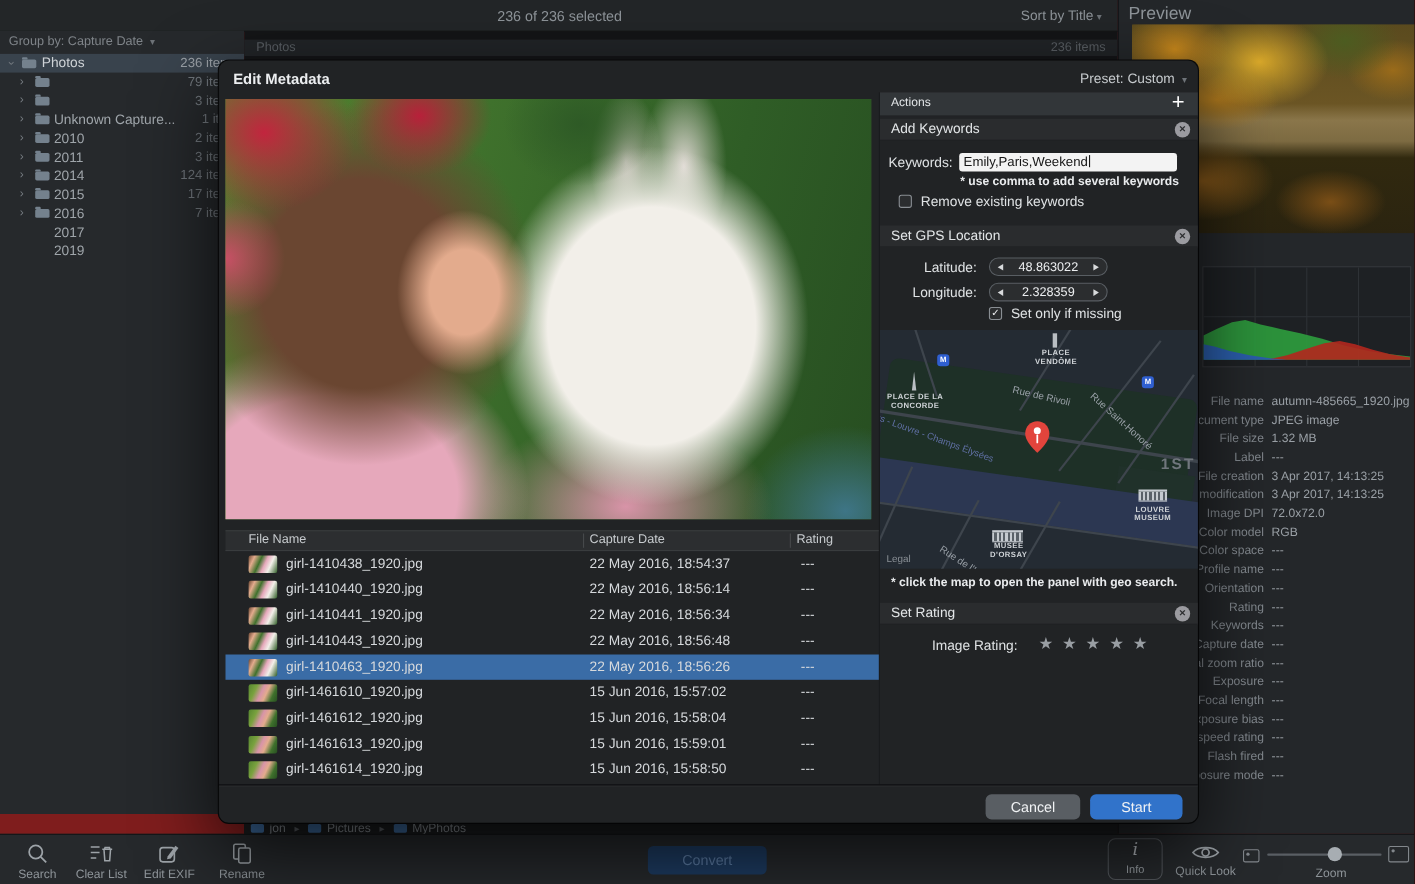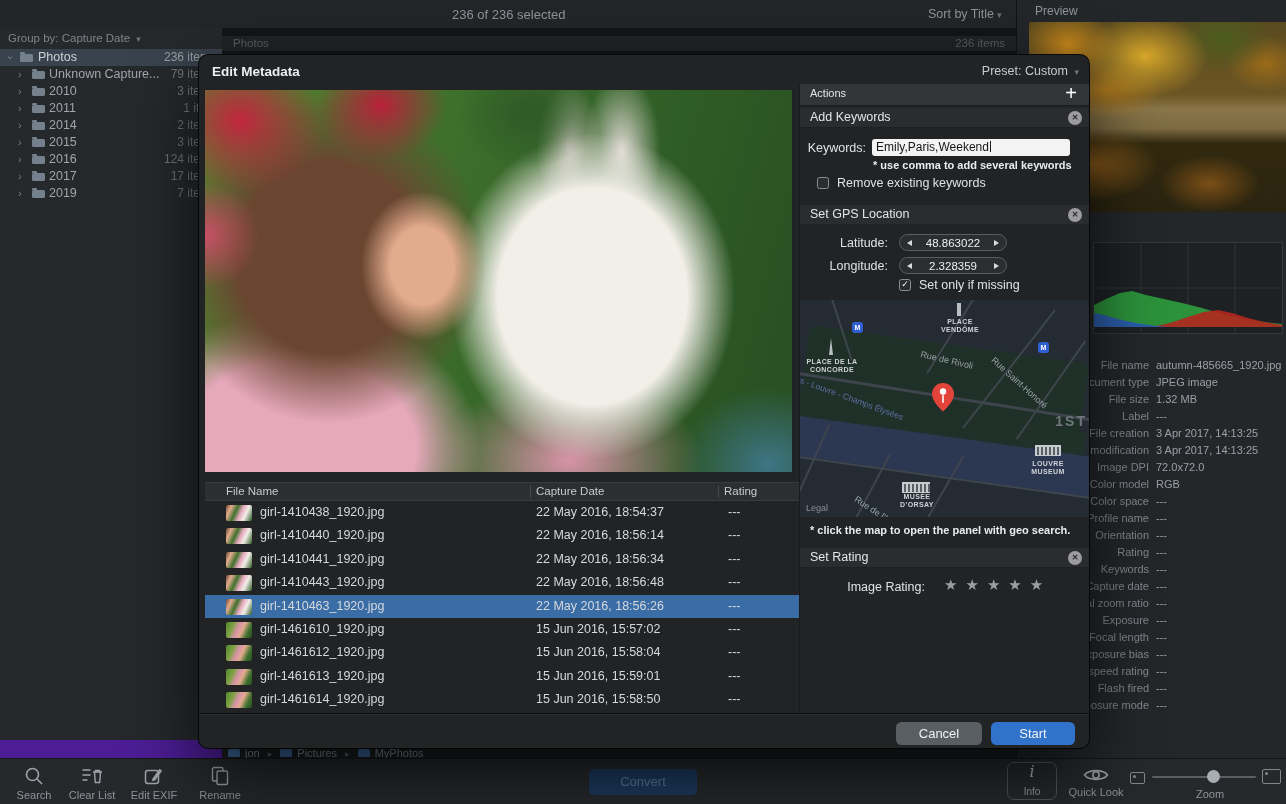--- a/index.html
+++ b/index.html
@@ -1,53 +1,53 @@
 <!DOCTYPE html>
 <html><head>
 <meta charset="utf-8">
 <style>
   html,body{margin:0;padding:0;background:#000;}
-  .app{position:relative;width:1286px;height:804px;background:#4c1d95;overflow:hidden;
+  .app{position:relative;width:1286px;height:804px;background:#7f1d1d;overflow:hidden;
        font-family:"Liberation Sans",sans-serif;color:#c8ccd0;}
 
   
   .topbar{position:absolute;left:0;top:0;width:1016px;height:28px;background:#232628;border-bottom:1px solid #17191b;}
   .sel-status{position:absolute;left:452px;top:7px;font-size:13px;color:#8e9499;}
   .sort-ctl{position:absolute;left:928px;top:7px;font-size:12.5px;color:#8e9499;cursor:default;}
   .dd-arrow{font-size:9px;color:#6e7378;margin-left:3px;}
 
   
   .sidebar{position:absolute;left:0;top:28px;width:222px;height:712px;background:#26292c;}
   .groupby{position:absolute;left:8px;top:4px;font-size:11.5px;color:#7f8489;}
   .tree{position:absolute;left:0;top:21px;right:0;}
   .trow{position:relative;height:17px;line-height:17px;font-size:12.5px;color:#9fa5aa;}
   .trow.selected{background:#39434d;color:#ced2d6;}
   .chev{position:absolute;top:0;color:#767c82;font-size:11px;display:inline-block;}
   .chev.open{left:5px;transform:rotate(90deg);width:10px;text-align:center;}
   .chev.closed{left:18px;}
   .folder{position:absolute;top:5px;width:13px;height:8px;background:#74818d;border-radius:1.5px;}
   .folder::before{content:"";position:absolute;top:-2px;left:0;width:5px;height:2px;background:#74818d;border-radius:1px 1px 0 0;}
   .f-root{left:20px;} .f-child{left:32px;}
-  .tl-root{position:absolute;left:38px;} .tl-child{position:absolute;left:49px;}
+  .tl-root{position:absolute;left:38px;} .tl-child{position:absolute;left:49px;margin-top:35px;}
   .tcount{position:absolute;left:130px;width:86px;text-align:right;font-size:12px;color:#70767c;}
   .trow.selected .tcount{color:#9aa0a6;}
 
   
   .mainarea{position:absolute;left:222px;top:28px;width:794px;height:730px;background:#141517;}
   .photosbar{position:absolute;left:0;top:8px;width:794px;height:15px;background:#212427;font-size:11.5px;color:#595e63;line-height:15px;}
   .pb-title{position:absolute;left:11px;} .pb-count{position:absolute;right:11px;}
   .breadcrumb{position:absolute;left:0;top:717px;height:16px;width:794px;display:flex;align-items:center;padding-left:6px;box-sizing:border-box;background:#1b1d1f;}
   .bc-folder{width:12px;height:8px;background:#3e6da2;border-radius:1.5px;position:relative;margin:0 5px 0 8px;flex:none;}
   .bc-folder::before{content:"";position:absolute;top:-2px;left:0;width:5px;height:2px;background:#3e6da2;border-radius:1px 1px 0 0;}
   .bc-label{font-size:11px;color:#8a9096;}
   .bc-sep{font-size:6px;color:#5c6166;margin-left:8px;}
 
   
   .pvpanel{position:absolute;left:1016px;top:0;width:270px;height:758px;background:#24272a;border-left:1px solid #101214;box-sizing:border-box;}
-  .pv-title{position:absolute;left:18px;top:4px;font-size:12px;color:#8e9499;}
+  .pv-title{position:absolute;left:9px;top:4px;font-size:16px;color:#8e9499;}
   .pv-img{position:absolute;left:12px;top:22px;width:258px;height:190px;border-radius:1px;
     background:
       radial-gradient(70px 50px at 15% 12%,#c8881c,rgba(200,136,28,0) 70%),
       radial-gradient(90px 60px at 45% 18%,#d8a82a,rgba(216,168,42,0) 70%),
       radial-gradient(70px 50px at 75% 8%,#4c5c20,rgba(76,92,32,0) 70%),
       radial-gradient(60px 40px at 92% 22%,#9a6b1a,rgba(154,107,26,0) 70%),
       radial-gradient(80px 40px at 30% 36%,#b07a1e,rgba(176,122,30,0) 70%),
       radial-gradient(90px 50px at 25% 75%,#8a5a1a,rgba(138,90,26,0) 72%),
       radial-gradient(70px 40px at 70% 85%,#7a4e16,rgba(122,78,22,0) 72%),
       linear-gradient(180deg,#5a4a1e 0%,#6b5524 38%,#8a764a 46%,#7d6b42 56%,#31290f 64%,#2b2410 100%);}

